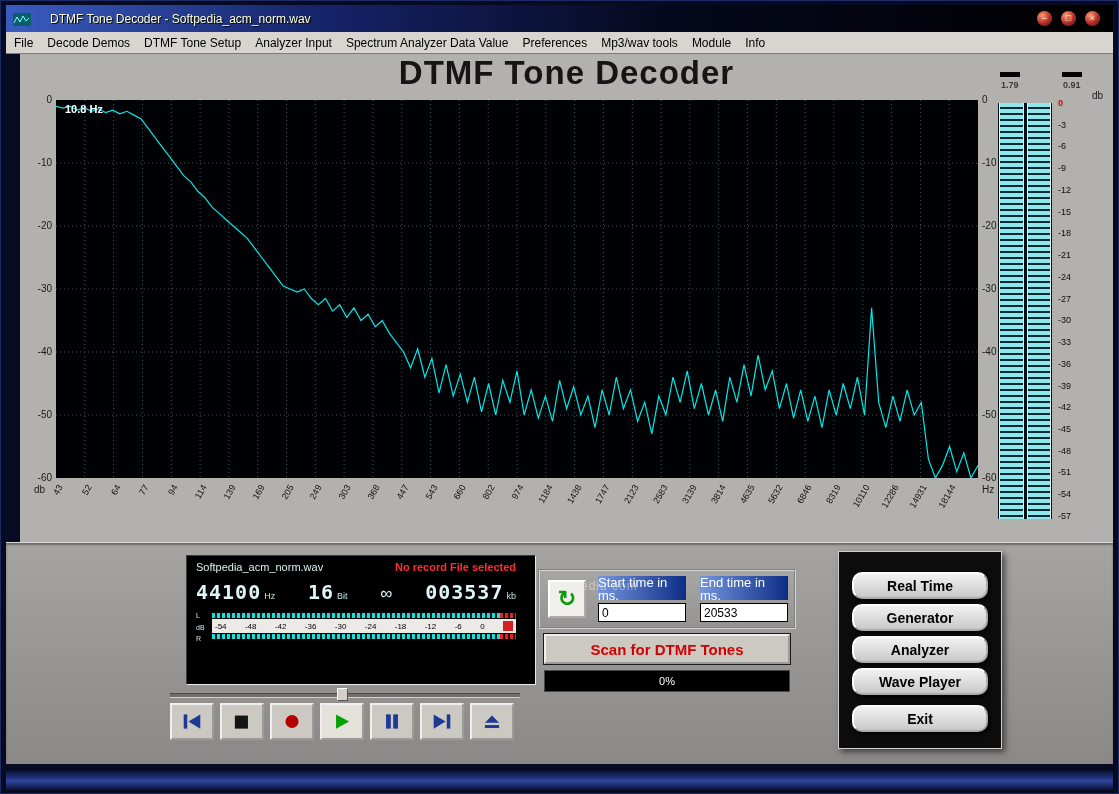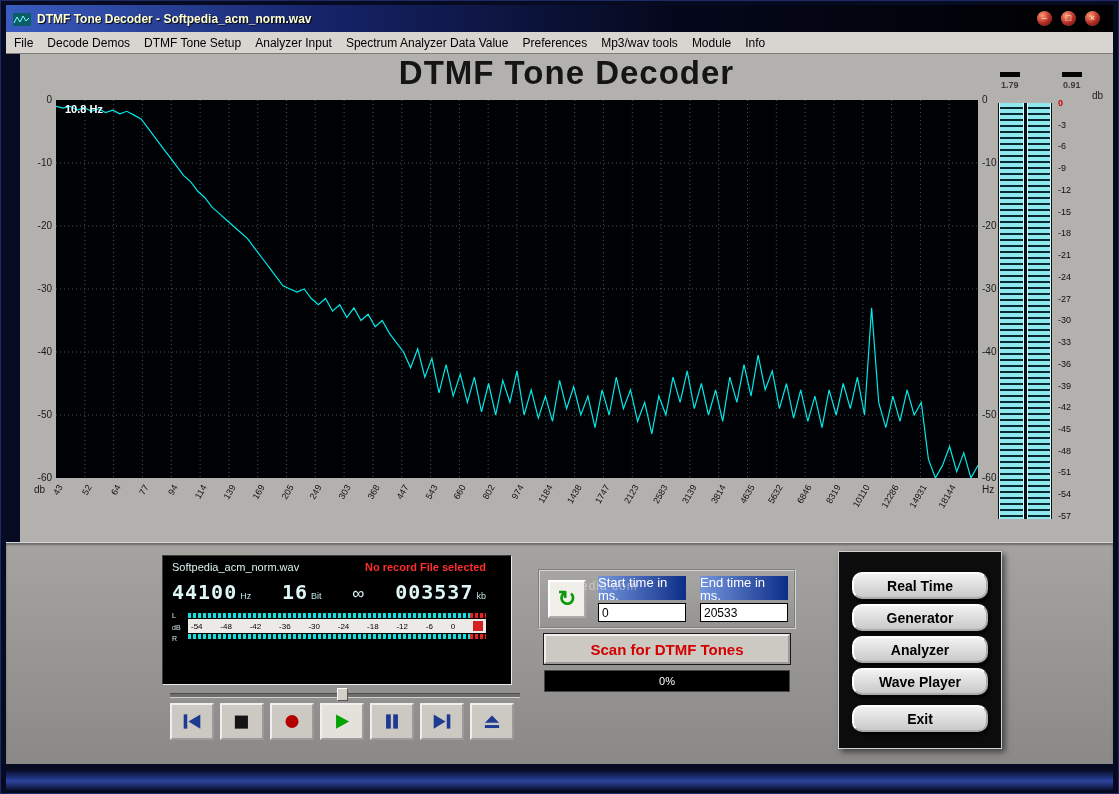--- a/index.html
+++ b/index.html
@@ -7,21 +7,21 @@
   body { font-family:"Liberation Sans",sans-serif; background:#2a2a2a; }
 
   .window { position:relative; width:1119px; height:794px; background:#070b22; overflow:hidden;
             box-shadow: inset 0 0 0 1px #1d2a66; }
 
   
   .titlebar { position:absolute; top:5px; left:6px; right:6px; height:27px;
     background:linear-gradient(to right,#3a5cc0 0%,#16246a 28%,#05081c 60%,#000 100%);
     display:flex; align-items:center; padding:0 7px; }
   .app-icon { width:18px; height:13px; flex:0 0 auto; }
-  .title-text { color:#ffffd6; font-size:12px; font-weight:bold; margin-left:6px;
+  .title-text { color:#ffffd6; font-size:12px; font-weight:normal; margin-left:19px;
     text-shadow:1px 1px 1px #000; white-space:nowrap; }
   .win-controls { margin-left:auto; display:flex; gap:9px; padding-right:6px; }
   .win-btn { width:15px; height:15px; border-radius:50%; cursor:default;
     background:radial-gradient(circle at 35% 30%, #ff9a72, #b22a22 55%, #3c0606);
     color:#ffe9d0; font-size:9px; line-height:14px; text-align:center;
     box-shadow:0 0 3px #000, inset 0 0 2px #fff3; }
 
   
   .menubar { position:absolute; top:32px; left:6px; right:6px; height:22px;
     background:#d8d5d0; border-bottom:1px solid #7d7d7d; display:flex; align-items:center;
@@ -62,22 +62,22 @@
     display:flex; flex-direction:column; justify-content:space-between; }
   .meter-labels span { font-size:9px; color:#0d0d0d; line-height:9px; }
   .meter-labels span.zero { color:#d40000; font-weight:bold; }
 
   
   .lower { position:absolute; top:542px; left:6px; right:6px; height:222px;
     background:linear-gradient(180deg,#a6a4a1,#8b8987);
     border-top:1px solid #d9d9d9; box-shadow:inset 0 2px 2px #6a6a6a; }
 
   
-  .lcd { position:absolute; left:156px; top:12px; width:350px; height:130px; background:#000;
-    border:1px solid; border-color:#3c3c3c #e9e9e9 #e9e9e9 #3c3c3c; padding:5px 25px 0 9px; }
+  .lcd { position:absolute; left:180px; top:12px; width:350px; height:130px; background:#000;
+    border:1px solid; border-color:#3c3c3c #e9e9e9 #e9e9e9 #3c3c3c; padding:5px 19px 0 9px; }
   .lcd-r1 { display:flex; justify-content:space-between; font-size:11px; }
   .lcd-file { color:#d9f1f1; }
   .lcd-norec { color:#ff2d2d; font-weight:bold; }
   .lcd-r2 { display:flex; justify-content:space-between; align-items:baseline; margin-top:7px; }
   .grp { white-space:nowrap; }
   .big { font-family:"DejaVu Sans Mono",monospace; font-size:20px; font-weight:bold;
     color:#dff6f6; letter-spacing:1px; font-style:normal; }
   .sm  { font-size:9px; color:#bfe4e4; margin-left:3px; font-style:normal; }
   .inf { font-size:17px; color:#dff6f6; }
   .lcd-r3 { display:flex; justify-content:space-between; align-items:baseline; margin-top:4px; }

